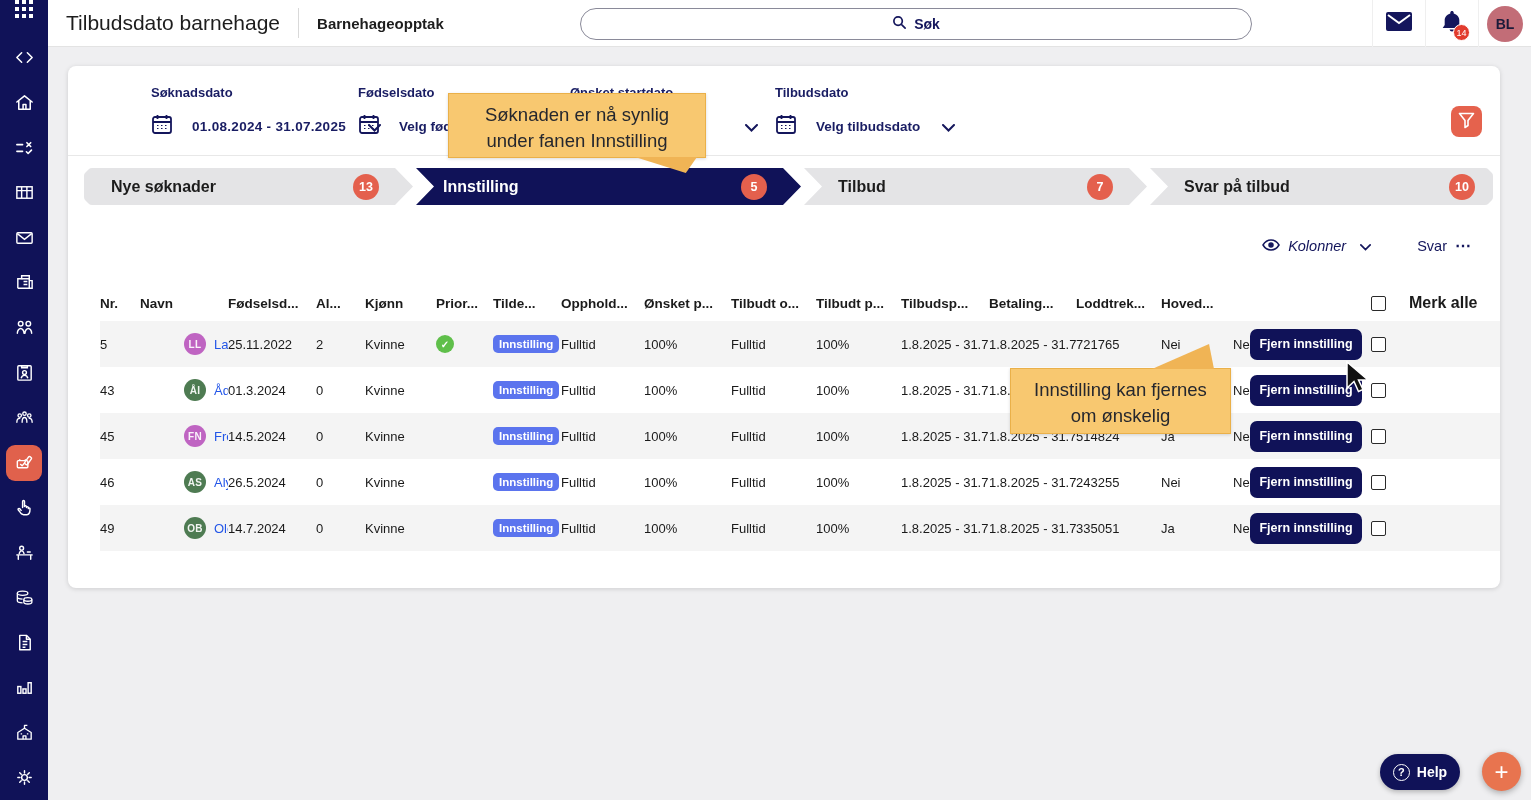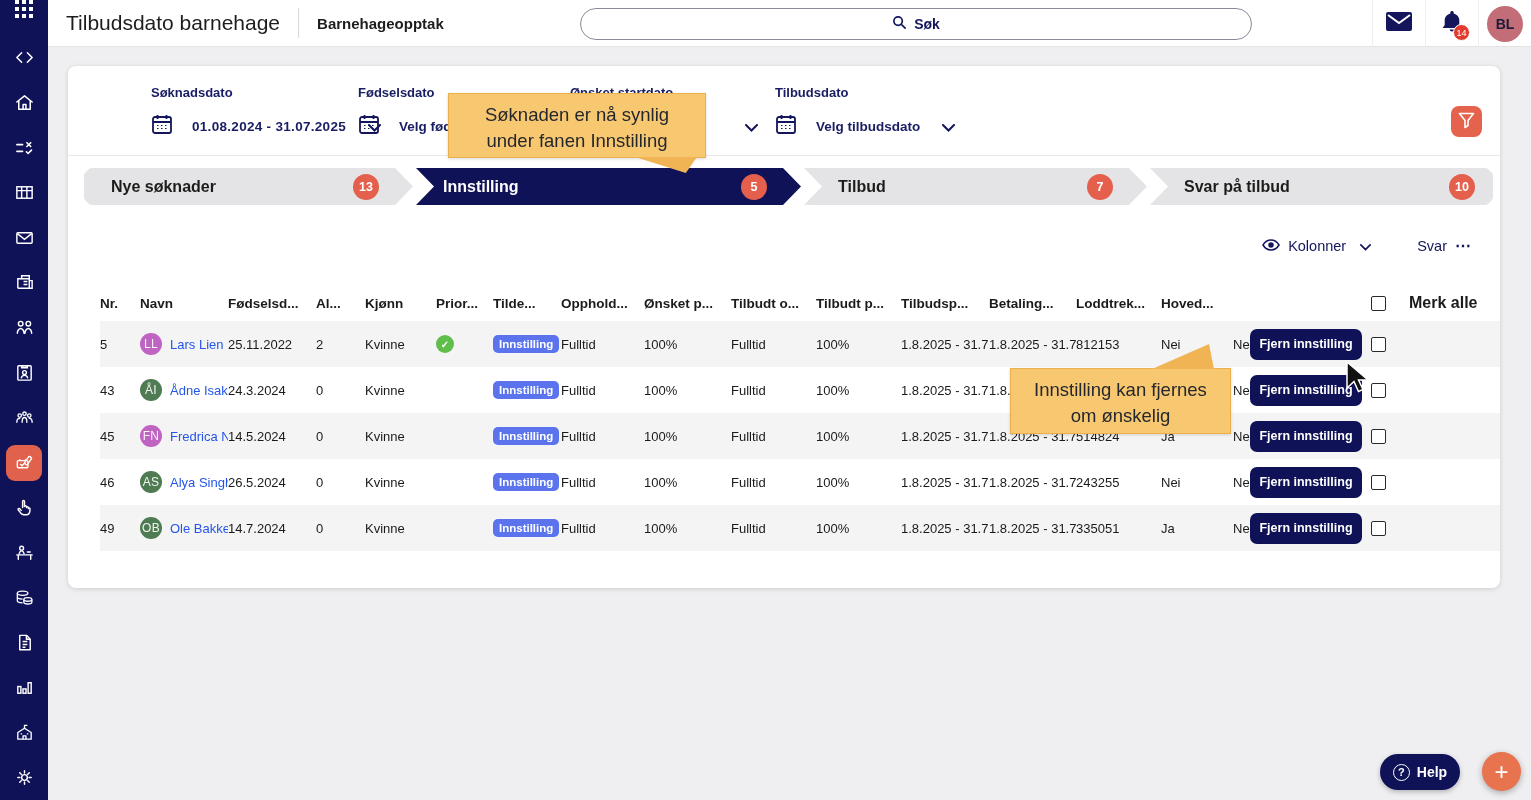--- a/index.html
+++ b/index.html
@@ -50,38 +50,38 @@
   .seg1 { flex:0 0 23.5%; clip-path:polygon(6px 0, calc(100% - 18px) 0, 100% 50%, calc(100% - 18px) 100%, 6px 100%, 0 calc(100% - 6px), 0 6px); border-radius:8px 0 0 8px; }
   .seg2 { flex:0 0 27.5%; margin-left:3px; background:#101258; color:#fff; clip-path:polygon(0 0, calc(100% - 18px) 0, 100% 50%, calc(100% - 18px) 100%, 0 100%, 18px 50%); }
   .seg3 { flex:0 0 24.5%; margin-left:3px; clip-path:polygon(0 0, calc(100% - 18px) 0, 100% 50%, calc(100% - 18px) 100%, 0 100%, 18px 50%); }
   .seg3 .seg-label, .seg4 .seg-label { padding-left:34px; }
   .seg4 { flex:0 0 24.5%; margin-left:3px; clip-path:polygon(0 0, calc(100% - 6px) 0, 100% 6px, 100% calc(100% - 6px), calc(100% - 6px) 100%, 0 100%, 18px 50%); border-radius:0 8px 8px 0; }
   .seg4 .count-badge { right:18px; }
 
   
   .controls { display:flex; justify-content:flex-end; align-items:center; margin-top:28px; padding-right:28px; gap:10px; height:26px; }
   .ctrl { display:flex; align-items:center; gap:8px; color:#14165c; font-size:14.5px; cursor:pointer; }
-  .ctrl-kol { margin-right:36px; }
+  .ctrl-kol { margin-right:36px;font-style:italic; }
   .more-icon { font-size:16px; font-weight:bold; letter-spacing:1px; color:#14165c; line-height:10px; }
 
   
   .table { margin:26px 0 0 32px; }
   .thead { display:flex; align-items:center; height:36px; }
   .thead .cell { font-size:13.5px; font-weight:bold; color:#1b1b1b; }
   .cell { flex:none; padding-right:6px; overflow:hidden; white-space:nowrap; }
   .c-nr{width:40px}.c-navn{width:88px}.c-fod{width:88px}.c-ald{width:49px}.c-kjo{width:71px}
   .c-pri{width:57px}.c-til{width:68px}.c-opp{width:83px}.c-onp{width:87px}.c-tio{width:85px}
   .c-tip{width:85px}.c-tsp{width:88px}.c-bet{width:87px}.c-lod{width:85px}.c-hov{width:72px}
   .c-ext{width:17px}.c-act{width:121px;overflow:visible}.c-chk{width:30px}
   .sort-cell { position:relative; }
   .merk-label { font-size:16px; font-weight:bold; color:#1b1b1b; margin-left:8px; white-space:nowrap; }
   .trow { display:flex; align-items:center; height:46px; font-size:13px; color:#1a1a1a; }
   .trow.alt { background:#f4f4f4; }
   .name-cell { display:flex; align-items:center; gap:8px; }
-  .row-avatar { flex:none; width:22px; height:22px; border-radius:50%; color:rgba(255,255,255,.92); font-size:12px; font-weight:normal; display:flex; align-items:center; justify-content:center; letter-spacing:.3px; }
+  .row-avatar { flex:none; width:22px; height:22px; border-radius:50%; color:rgba(255,255,255,.92); font-size:10px; font-weight:bold; display:flex; align-items:center; justify-content:center; letter-spacing:.3px;margin-left:44px; }
   .name-link { color:#2356e8; text-decoration:none; font-size:13px; white-space:nowrap; cursor:pointer; }
   .prio-dot { width:18px; height:18px; border-radius:50%; background:#5fbf4a; color:#fff; font-size:10px; font-weight:bold; display:inline-flex; align-items:center; justify-content:center; }
   .status-badge { display:inline-block; background:#5b74ee; color:#fff; font-size:11.5px; font-weight:bold; padding:3px 6px; border-radius:5px; }
   .action-btn { width:112px; height:31px; background:#101258; color:#fff; border:none; border-radius:7px; font-family:inherit; font-size:12.5px; font-weight:bold; cursor:pointer; }
   .checkbox { width:15px; height:15px; border:1.8px solid #2a2a2a; border-radius:2px; background:#fff; cursor:pointer; }
 
   
   .tooltip { position:absolute; background:#f8c870; border:1.5px solid #eab049; color:#25272e; text-align:center; font-size:18.5px; line-height:1.38; padding:8px 12px; z-index:20; box-shadow:0 1px 3px rgba(0,0,0,.15); }
   .tt1 { left:448px; top:93px; width:258px; height:65px; }
   .tt1 .tail { position:absolute; right:8px; top:100%; width:62px; height:16px; background:#f0b455; clip-path:polygon(0 0, 100% 0, 82% 100%); }
@@ -440,36 +440,36 @@
     <div class="cell c-ald">2</div>
     <div class="cell c-kjo">Kvinne</div>
     <div class="cell c-pri"><span class="prio-dot">✓</span></div>
     <div class="cell c-til"><span class="status-badge">Innstilling</span></div>
     <div class="cell c-opp">Fulltid</div>
     <div class="cell c-onp">100%</div>
     <div class="cell c-tio">Fulltid</div>
     <div class="cell c-tip">100%</div>
     <div class="cell c-tsp">1.8.2025 - 31.7.2026</div>
     <div class="cell c-bet">1.8.2025 - 31.7.2026</div>
-    <div class="cell c-lod">812153</div>
+    <div class="cell c-lod">721765</div>
     <div class="cell c-hov">Nei</div>
     <div class="cell c-ext">Nei</div>
     <div class="cell c-act"><button class="action-btn">Fjern innstilling</button></div>
     <div class="cell c-chk">
             <div class="checkbox"></div>
           </div>
   </div>
 
   <div class="trow">
     <div class="cell c-nr">43</div>
     <div class="cell c-navn name-cell">
       <span class="row-avatar" style="background: rgb(78, 123, 82);">ÅI</span>
       <a class="name-link">Ådne Isak</a>
     </div>
-    <div class="cell c-fod">24.3.2024</div>
+    <div class="cell c-fod">01.3.2024</div>
     <div class="cell c-ald">0</div>
     <div class="cell c-kjo">Kvinne</div>
     <div class="cell c-pri"><span class="prio-dot" style="visibility: hidden;">✓</span></div>
     <div class="cell c-til"><span class="status-badge">Innstilling</span></div>
     <div class="cell c-opp">Fulltid</div>
     <div class="cell c-onp">100%</div>
     <div class="cell c-tio">Fulltid</div>
     <div class="cell c-tip">100%</div>
     <div class="cell c-tsp">1.8.2025 - 31.7.2026</div>
     <div class="cell c-bet">1.8.2025 - 31.7.2026</div>

